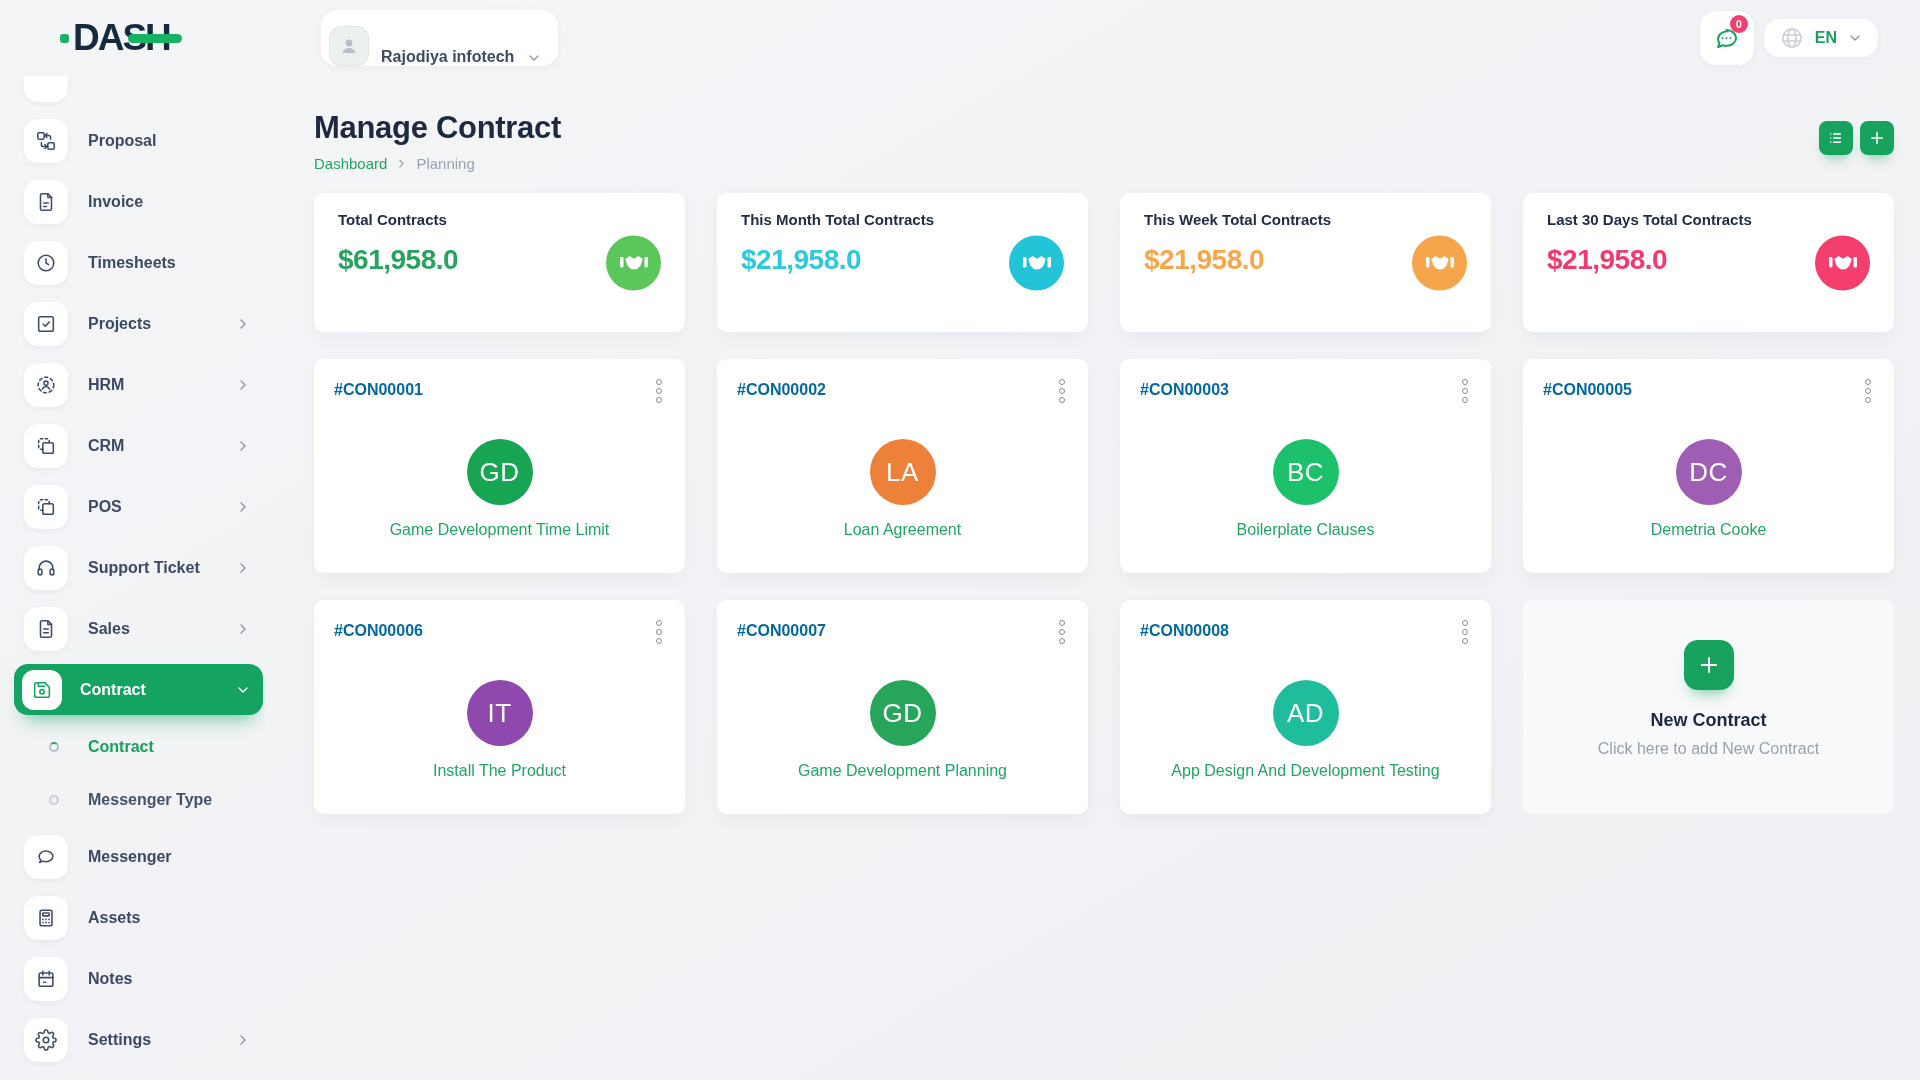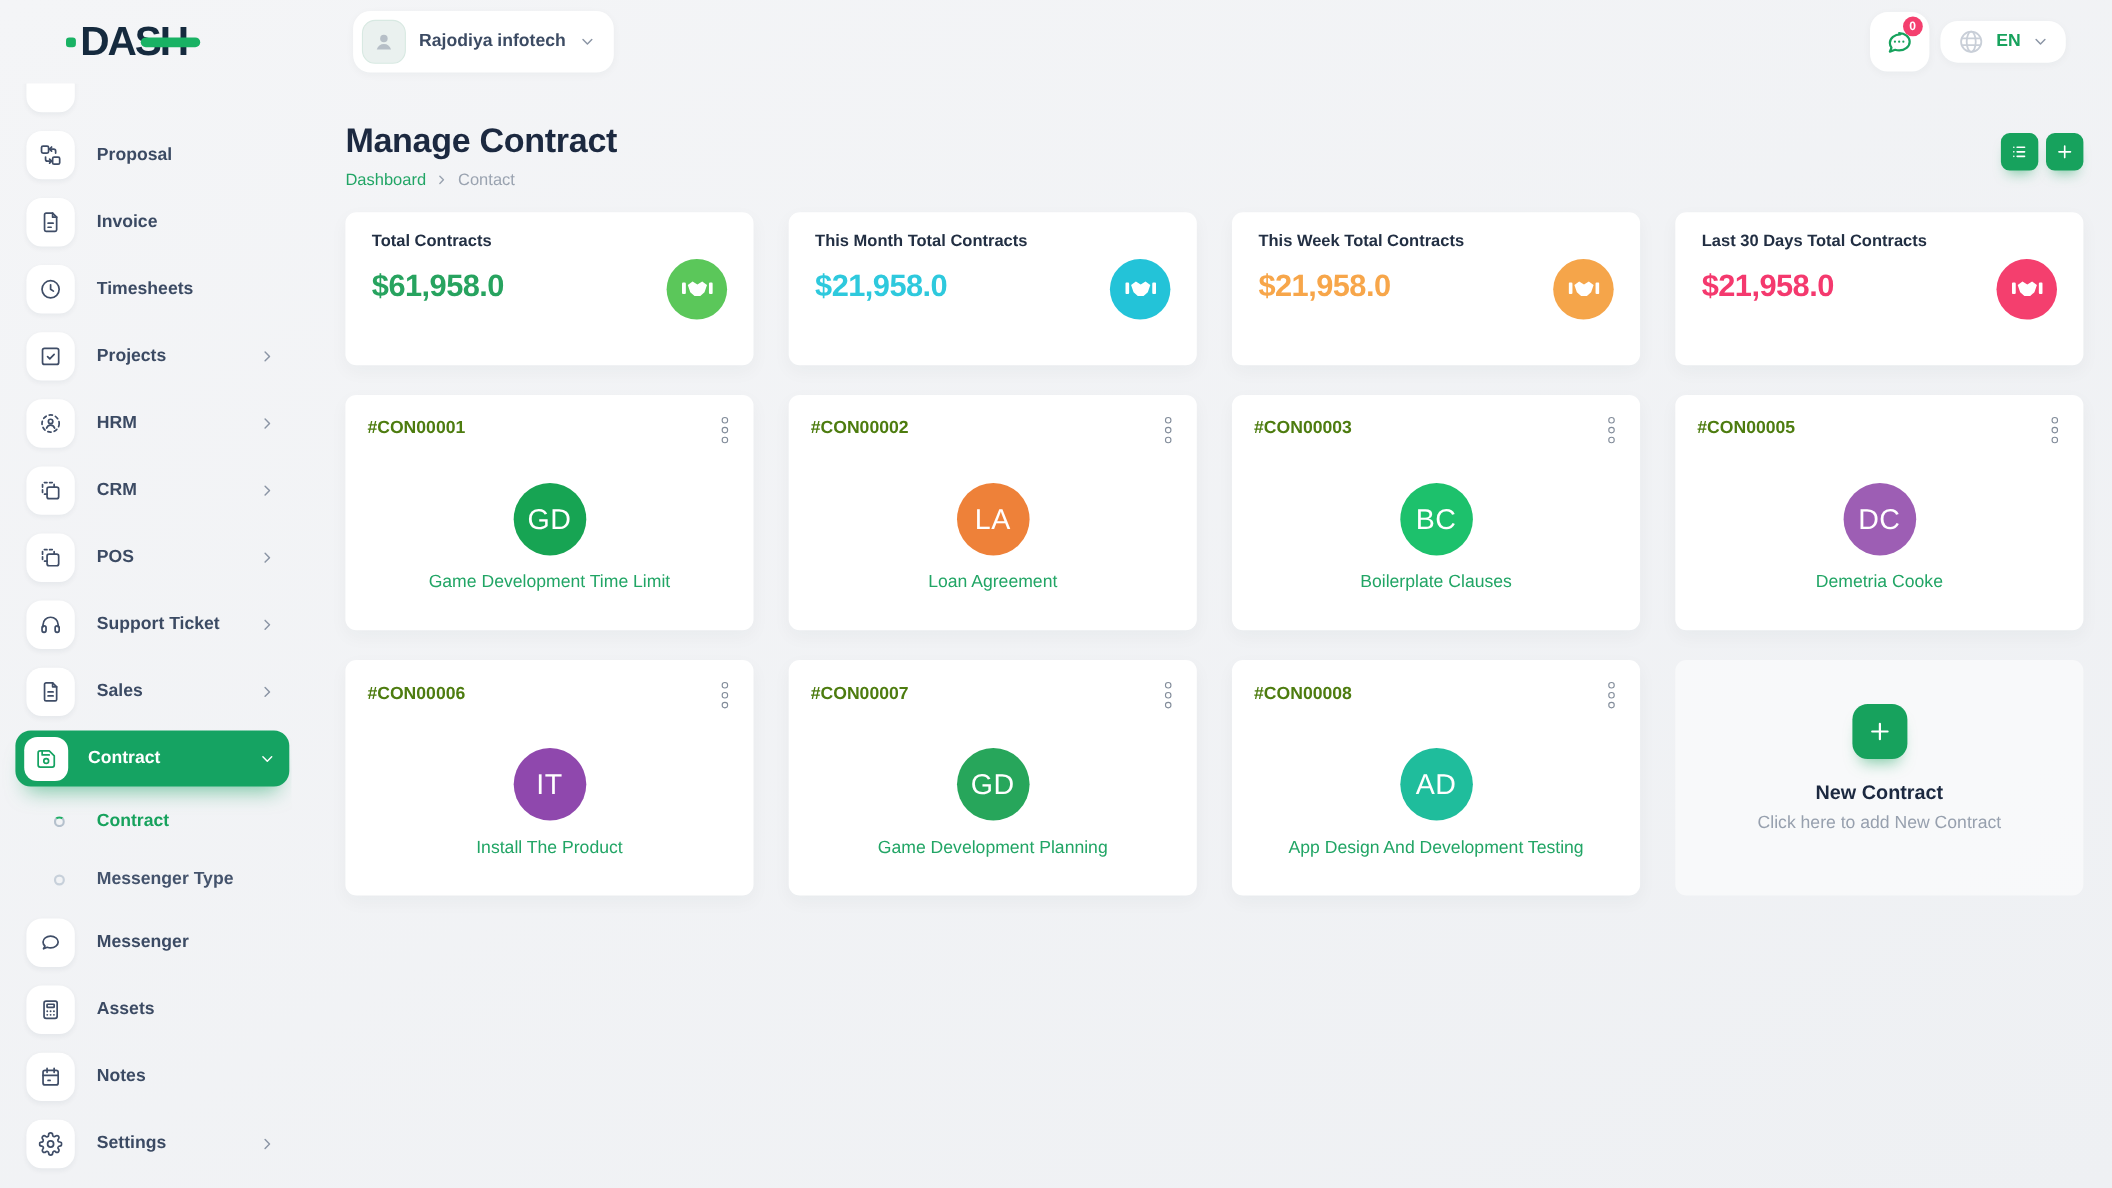--- a/index.html
+++ b/index.html
@@ -11,21 +11,21 @@
   }
   svg { display:block; }
 
   
   .header { height:76px; display:flex; align-items:center; }
   .header-left { width:265px; padding-left:73px; flex:none; }
   .logo { position:relative; display:inline-flex; align-items:center; cursor:pointer; }
   .logo-text { font-size:37px; font-weight:800; color:#152a3e; letter-spacing:-2px; }
   .logo-dot { position:absolute; left:-13px; top:50%; margin-top:-4px; width:9px; height:9px; border-radius:3px; background:#19b264; }
   .logo-bar { position:absolute; right:-12px; top:50%; margin-top:-4px; width:54px; height:9px; border-radius:5px; background:#19b264; }
-  .company-pill { margin-left:56px; height:56px; background:#fff; border-radius:16px; display:flex; align-items:center; gap:12px; padding:0 16px 0 8px; box-shadow:0 2px 8px rgba(25,39,57,.04); cursor:pointer; }
+  .company-pill { margin-left:56px; height:56px; background:#fff; border-radius:16px; display:flex; align-items:flex-end; gap:12px; padding:0 16px 0 8px; box-shadow:0 2px 8px rgba(25,39,57,.04); cursor:pointer; }
   .company-avatar { width:40px; height:40px; border-radius:12px; background:#eaf1ef; border:1px solid #d8e9e2; display:flex; align-items:center; justify-content:center; }
   .company-name { font-size:16px; font-weight:600; color:#3c4b63; }
   .chev { color:#8b95a5; display:flex; }
   .header-right { margin-left:auto; display:flex; align-items:center; gap:10px; padding-right:42px; }
   .icon-btn { position:relative; width:54px; height:54px; background:#fff; border-radius:16px; display:flex; align-items:center; justify-content:center; box-shadow:0 2px 8px rgba(25,39,57,.04); cursor:pointer; border:none; }
   .badge { position:absolute; top:4px; right:6px; min-width:18px; height:18px; border-radius:9px; background:#f43f6e; color:#fff; font-size:11px; font-weight:700; display:flex; align-items:center; justify-content:center; padding:0 4px; }
   .lang-pill { height:38px; background:#fff; border-radius:16px; display:flex; align-items:center; gap:10px; padding:0 15px; box-shadow:0 2px 8px rgba(25,39,57,.04); cursor:pointer; }
   .lang-code { color:#17a25d; font-weight:700; font-size:16px; }
 
   
@@ -62,21 +62,21 @@
   .stats-grid { display:grid; grid-template-columns:repeat(4,1fr); gap:32px; margin-top:21px; }
   .stat-card { position:relative; background:#fff; border-radius:10px; height:139px; padding:18px 24px; box-shadow:0 6px 16px rgba(25,39,57,.04); }
   .stat-label { font-size:15px; font-weight:700; color:#222f43; }
   .stat-value { font-size:28px; font-weight:700; margin-top:16px; letter-spacing:-.5px; }
   .stat-circle { position:absolute; right:24px; top:50%; transform:translateY(-50%); width:55px; height:55px; border-radius:50%; display:flex; align-items:center; justify-content:center; }
   .stat-circle svg { width:28px; }
 
   .cards-grid { display:grid; grid-template-columns:repeat(4,1fr); gap:27px 32px; margin-top:27px; }
   .con-card { background:#fff; border-radius:10px; height:214px; padding:16px 20px; box-shadow:0 6px 16px rgba(25,39,57,.04); display:flex; flex-direction:column; }
   .con-head { display:flex; justify-content:space-between; align-items:flex-start; }
-  .con-id { color:#4d7c0f; font-size:16px; font-weight:600; margin-top:6px; cursor:pointer; }
+  .con-id { color:#0369a1; font-size:16px; font-weight:600; margin-top:6px; cursor:pointer; }
   .con-dots { display:flex; flex-direction:column; gap:3px; padding:4px 3px; cursor:pointer; }
   .con-dots i { width:6px; height:6px; border:1.5px solid #828c9a; border-radius:50%; display:block; }
   .con-avatar { width:66px; height:66px; border-radius:50%; margin:32px auto 0; display:flex; align-items:center; justify-content:center; flex:none; }
   .con-avatar span { color:#fff; font-size:26px; font-weight:400; letter-spacing:.5px; }
   .con-name { display:block; text-align:center; margin-top:16px; color:#21a565; font-size:16px; cursor:pointer; }
 
   .new-card { border-radius:10px; background:rgba(255,255,255,.55); height:214px; display:flex; flex-direction:column; align-items:center; padding-top:40px; cursor:pointer; }
   .new-plus { width:50px; height:50px; border-radius:14px; background:#17a25d; display:flex; align-items:center; justify-content:center; box-shadow:0 10px 14px -7px rgba(23,162,93,.55); }
   .new-plus svg { width:24px; height:24px; }
   .new-title { font-size:18px; font-weight:700; color:#1c2940; margin-top:20px; }
@@ -377,21 +377,21 @@
   <div class="title-row">
     <div>
       <h1 class="page-title">Manage Contract</h1>
       <div class="breadcrumb">
         <span class="bc-home">Dashboard</span>
         <span class="bc-sep">
           <svg viewBox="0 0 24 24" width="13" height="13" fill="none" stroke="currentColor" stroke-width="2.4" stroke-linecap="round" stroke-linejoin="round">
               <polyline points="9 6 15 12 9 18"></polyline>
             </svg>
         </span>
-        <span class="bc-cur">Contact</span>
+        <span class="bc-cur">Planning</span>
       </div>
     </div>
     <div class="actions">
       <button class="action-btn">
         <svg viewBox="0 0 24 24" fill="none" stroke="#fff" stroke-width="2" stroke-linecap="round">
             <path d="M9 6.5h9M9 12h9M9 17.5h9"></path>
             <path d="M5 6.5h.01M5 12h.01M5 17.5h.01"></path>
           </svg>
       </button>
       <button class="action-btn">

